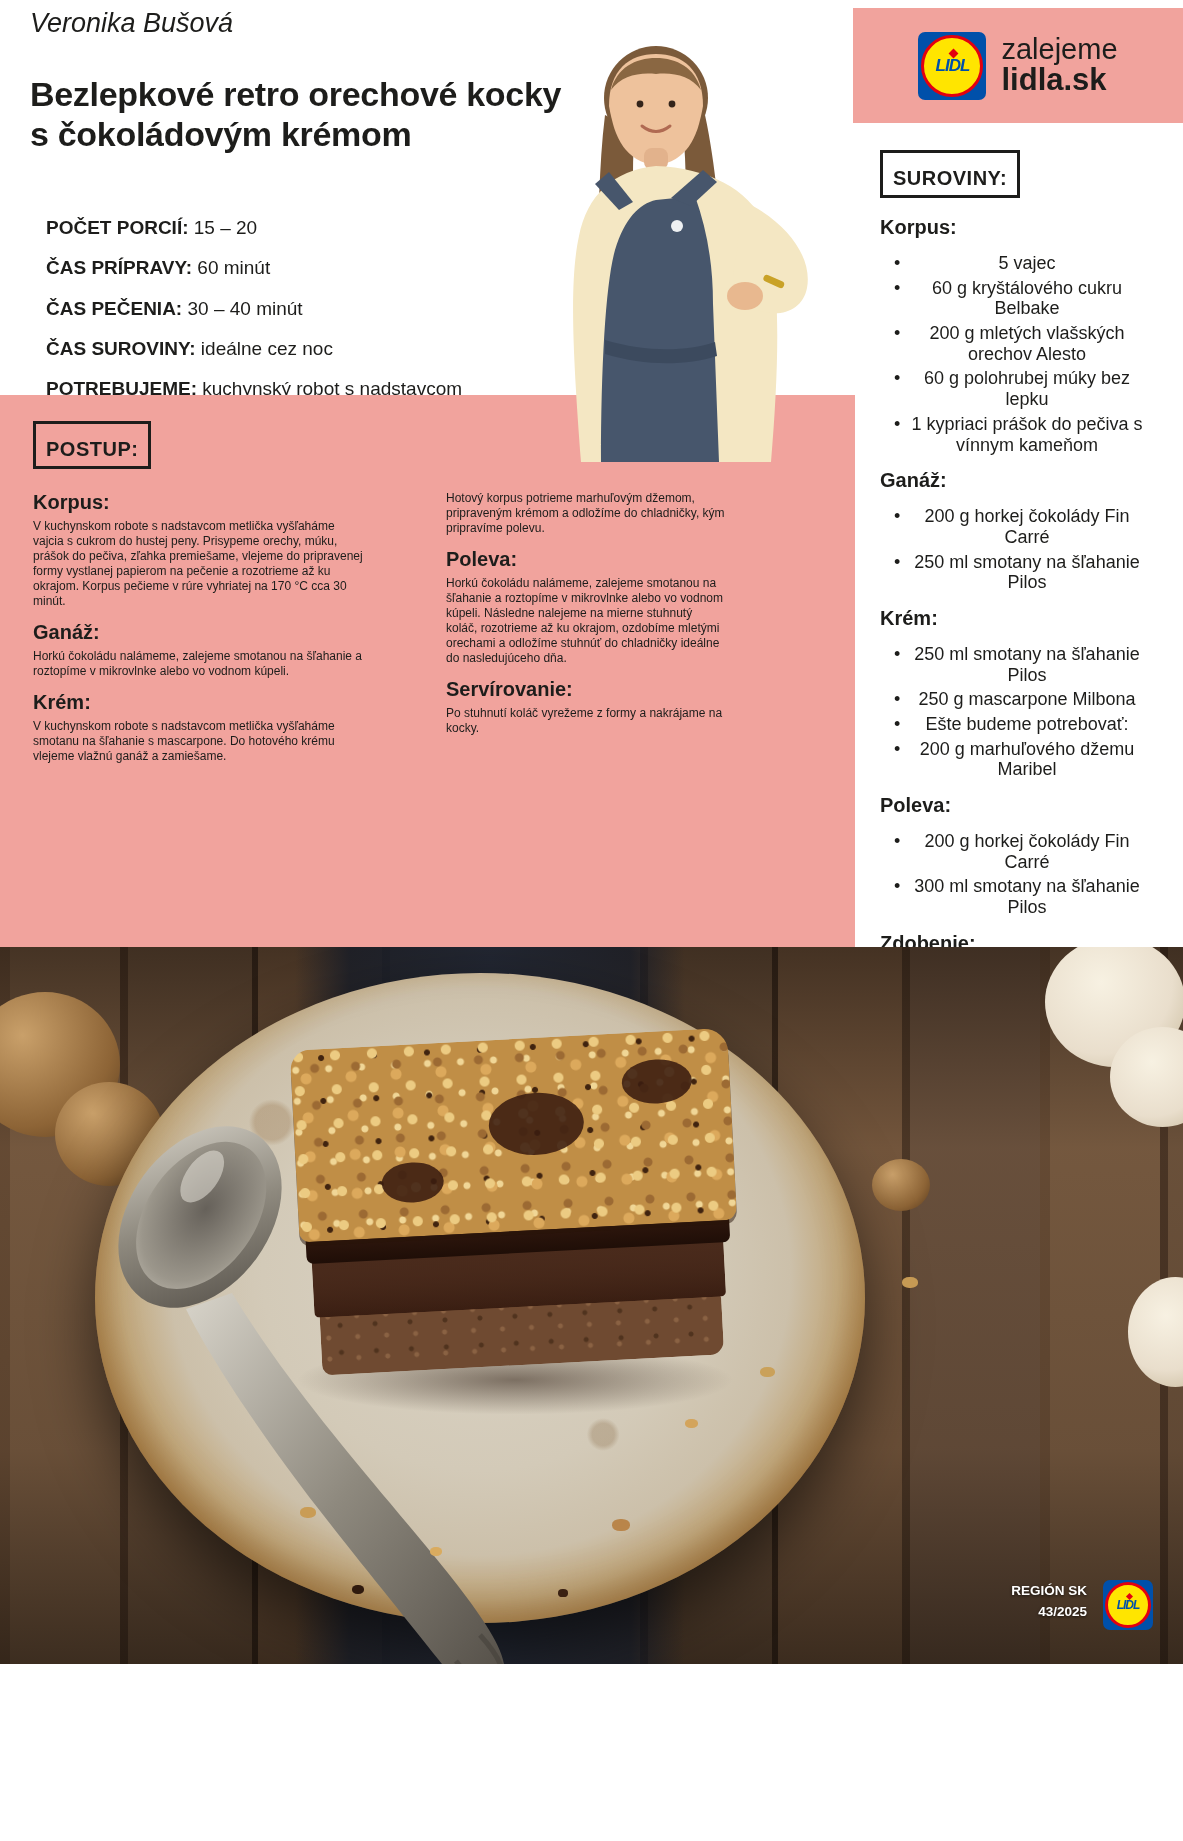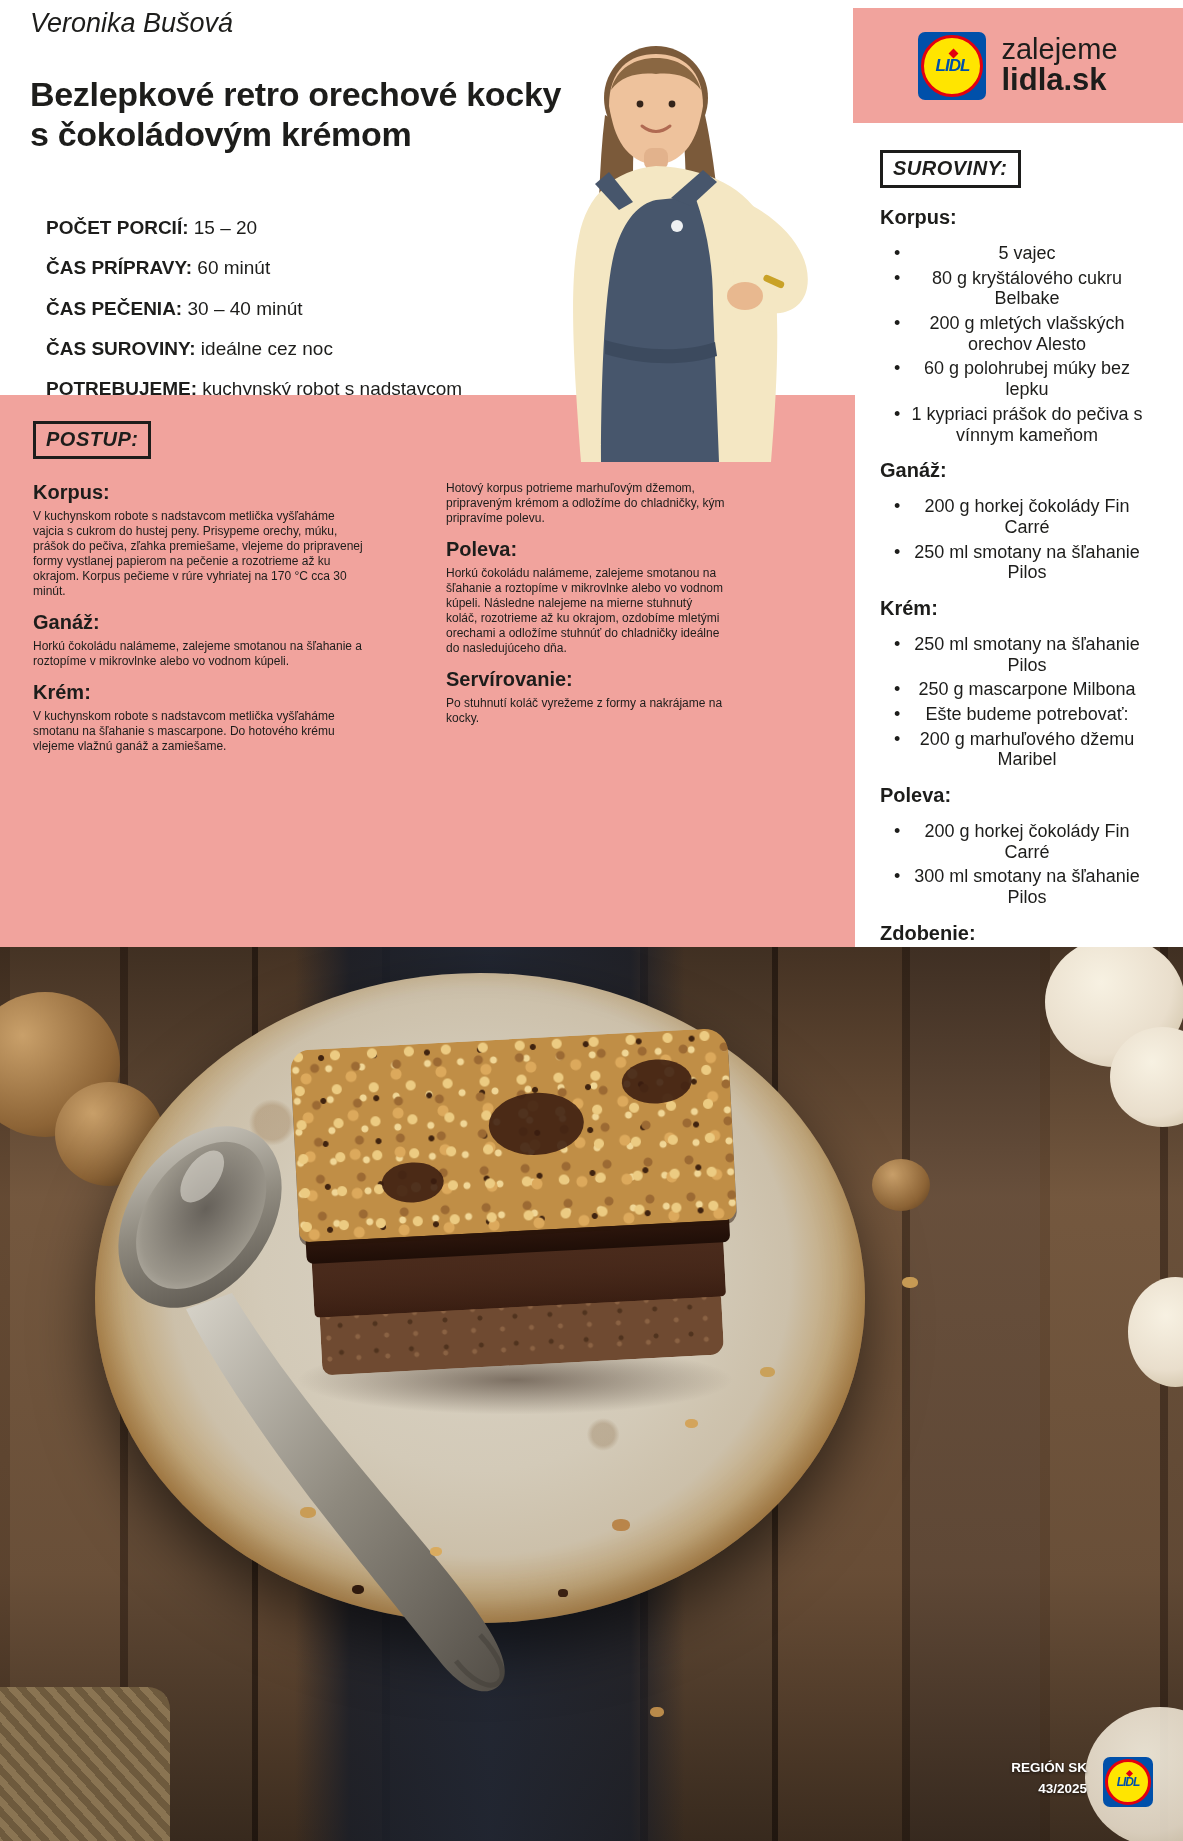--- a/index.html
+++ b/index.html
@@ -27,22 +27,22 @@
   .lidl-word{color:#0050aa;font-weight:bold;font-style:italic;letter-spacing:-1px;}
   .lidl--lg .lidl-word{font-size:17px;}
   .lidl--sm .lidl-word{font-size:12px;}
   .lidl .idot{position:absolute;background:#e3000f;transform:rotate(45deg);}
   .lidl--lg .idot{width:7px;height:7px;top:12px;left:26px;}
   .lidl--sm .idot{width:5px;height:5px;top:9px;left:19px;}
   .brand-text{font-size:29px;line-height:1.02;color:#1d1d1b;}
   .brand-text .l2{font-weight:bold;font-size:31px;}
 
   
-  .panel-label{display:inline-block;border:3px solid #1d1d1b;padding:4px 10px 5px;
-               font-weight:bold;font-size:20px;letter-spacing:0.5px;font-style:italic;}
+  .panel-label{display:inline-block;border:3px solid #1d1d1b;padding:14px 10px 5px;
+               font-weight:bold;font-size:20px;letter-spacing:0.5px;}
 
   
   .ingredients{position:absolute;left:880px;top:150px;width:300px;}
   .ingredients .panel-label{margin-bottom:10px;}
   .ingredients h3{font-size:20px;font-weight:bold;margin:8px 0 4px;}
   .ingredients ul{list-style:none;margin:14px;padding:0;width:252px;font-size:18px;line-height:1.15;text-align:center;}
   .ingredients li{position:relative;padding-left:14px;margin-bottom:4px;}
   .ingredients li::before{content:"•";position:absolute;left:0;top:0;}
 
   
@@ -53,21 +53,21 @@
   .col1{width:332px;}
   .col2{width:280px;}
   .col h4{font-size:20px;font-weight:bold;margin:0 0 5px;}
   .col h4:empty{display:none;}
   .col p{font-size:12px;line-height:1.25;margin:0 0 12px;}
 
   
   .chef{position:absolute;left:505px;top:20px;width:375px;height:442px;z-index:3;}
 
   
-  .photo{position:absolute;left:0;top:947px;width:1183px;height:894px;overflow:hidden;background:#4a3627;margin:0;}
+  .photo{position:absolute;left:0;top:947px;width:1183px;height:717px;overflow:hidden;background:#4a3627;margin:0;}
   .wood{position:absolute;inset:0;
     background:
       linear-gradient(180deg, rgba(15,9,6,.5), rgba(20,12,8,.08) 28%, rgba(20,12,8,.18) 70%, rgba(8,5,3,.55)),
       repeating-linear-gradient(90deg,
         #6b4f37 0 10px, #7c5e43 10px 120px, #4e3827 120px 128px,
         #71563e 128px 252px, #3e2c1e 252px 258px, #7a5b40 258px 382px,
         #503a28 382px 390px, #6f5540 390px 520px);
   }
   .runner{position:absolute;left:295px;top:0;width:390px;height:100%;
     background:linear-gradient(90deg, rgba(24,29,40,0) 0%, rgba(24,29,40,.82) 14%,
@@ -165,21 +165,21 @@
     <circle cx="172" cy="206" r="6" fill="#eef0f2"></circle>
     <path d="M100 320 C140 332 180 332 210 322 L212 336 C180 346 140 346 100 334 Z" fill="#3c4a5e"></path>
   </svg>
 
   <section class="ingredients">
     <div class="panel-label">SUROVINY:</div>
 
     <h3>Korpus:</h3>
     <ul>
       <li>5 vajec</li>
-      <li>80 g kryštálového cukru Belbake</li>
+      <li>60 g kryštálového cukru Belbake</li>
       <li>200 g mletých vlašských orechov Alesto</li>
       <li>60 g polohrubej múky bez lepku</li>
       <li>1 kypriaci prášok do pečiva s vínnym kameňom</li>
     </ul>
 
     <h3>Ganáž:</h3>
     <ul>
       <li>200 g horkej čokolády Fin Carré</li>
       <li>250 ml smotany na šľahanie Pilos</li>
     </ul>

